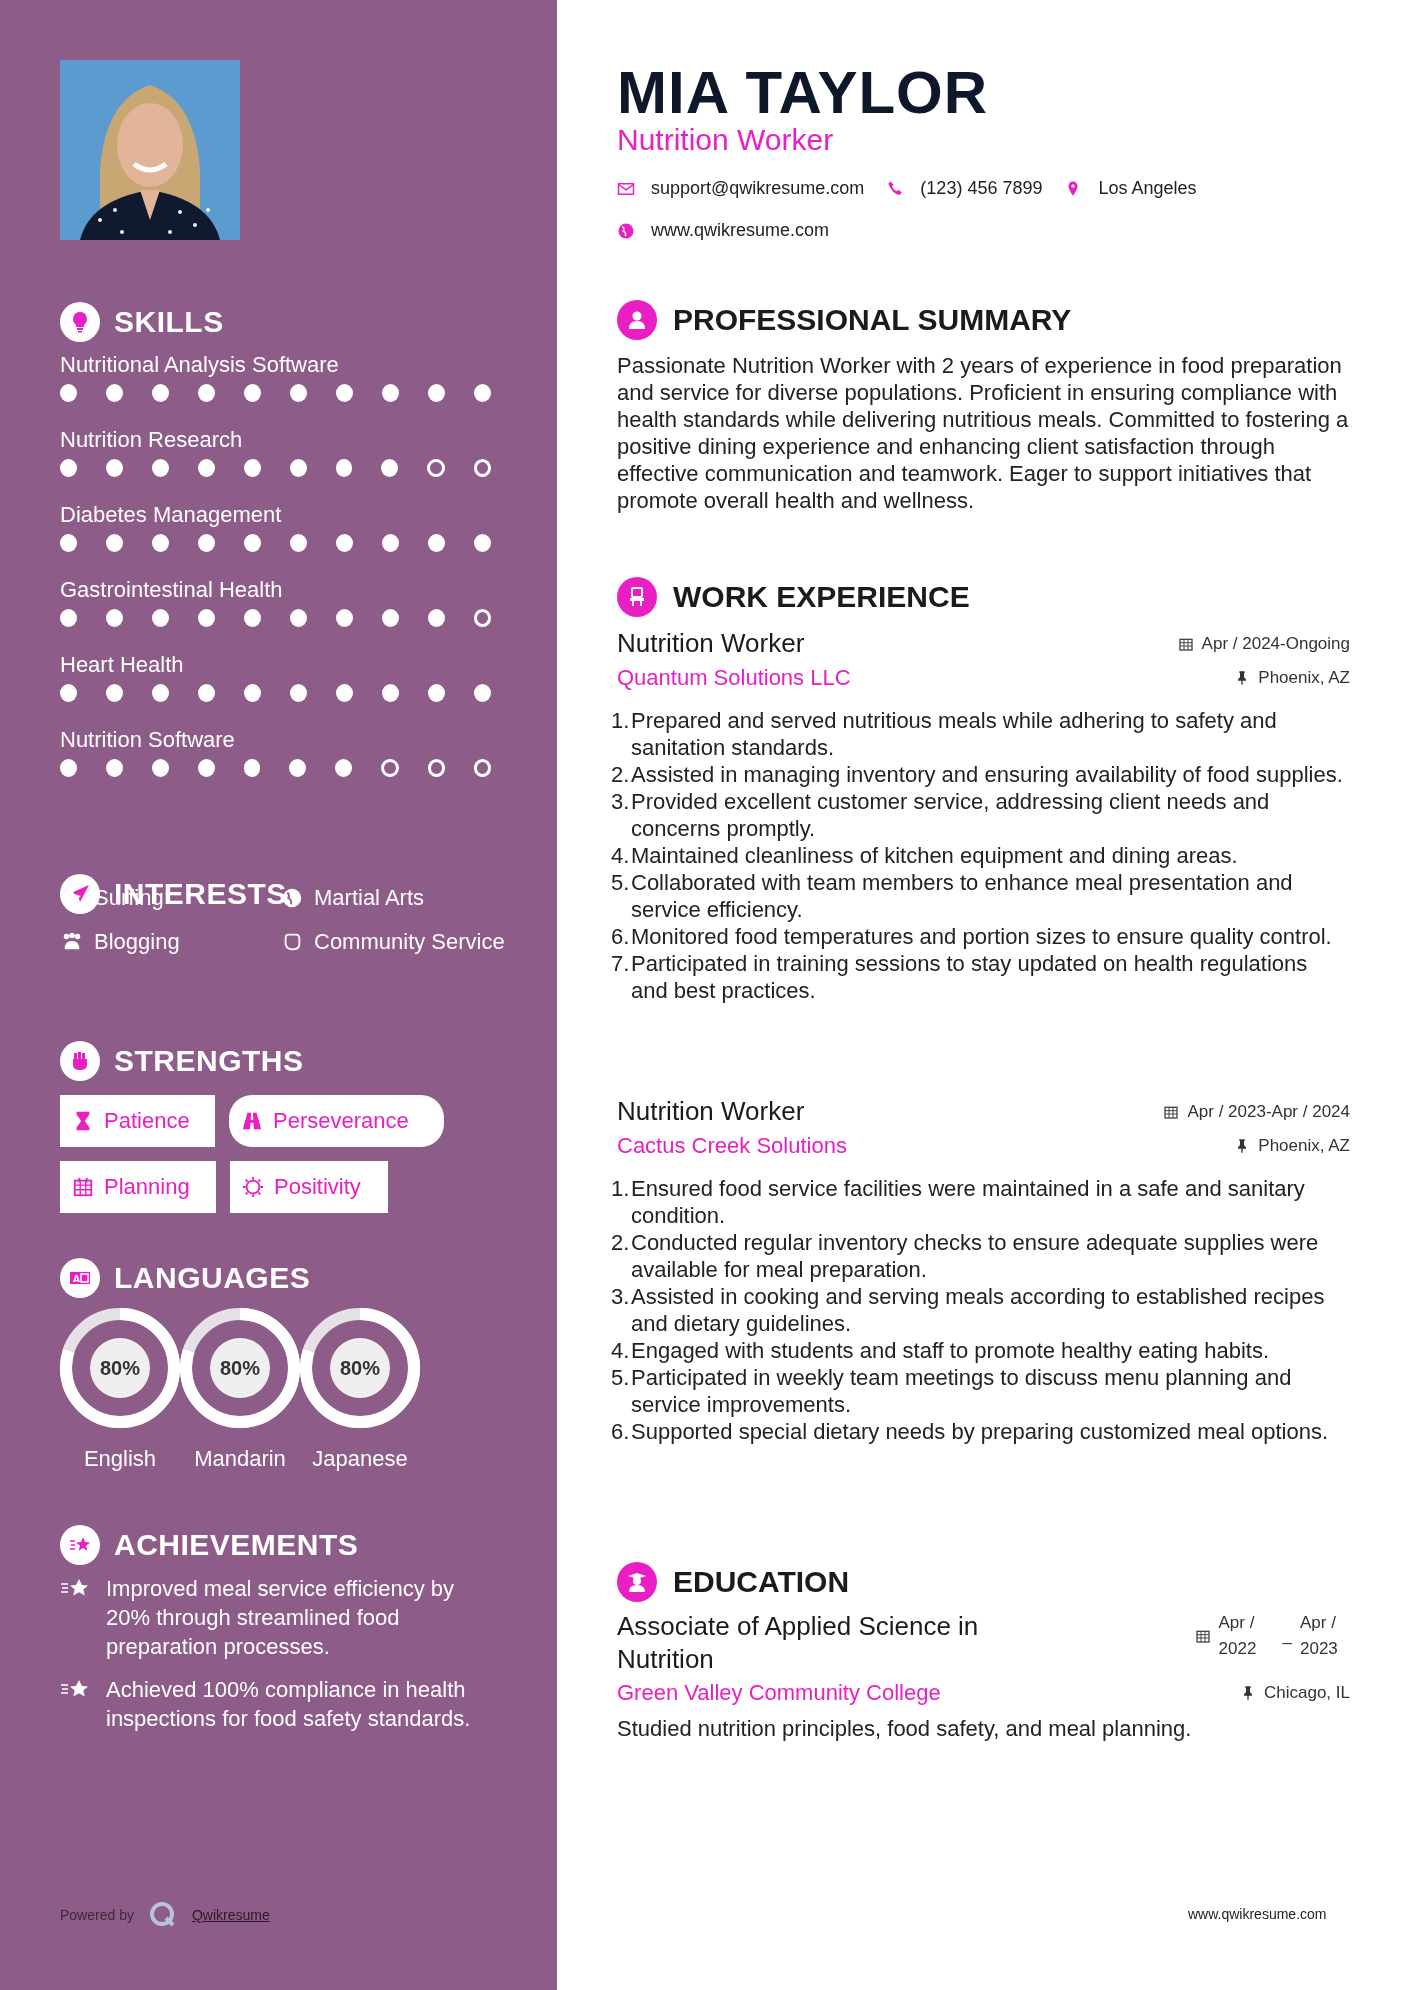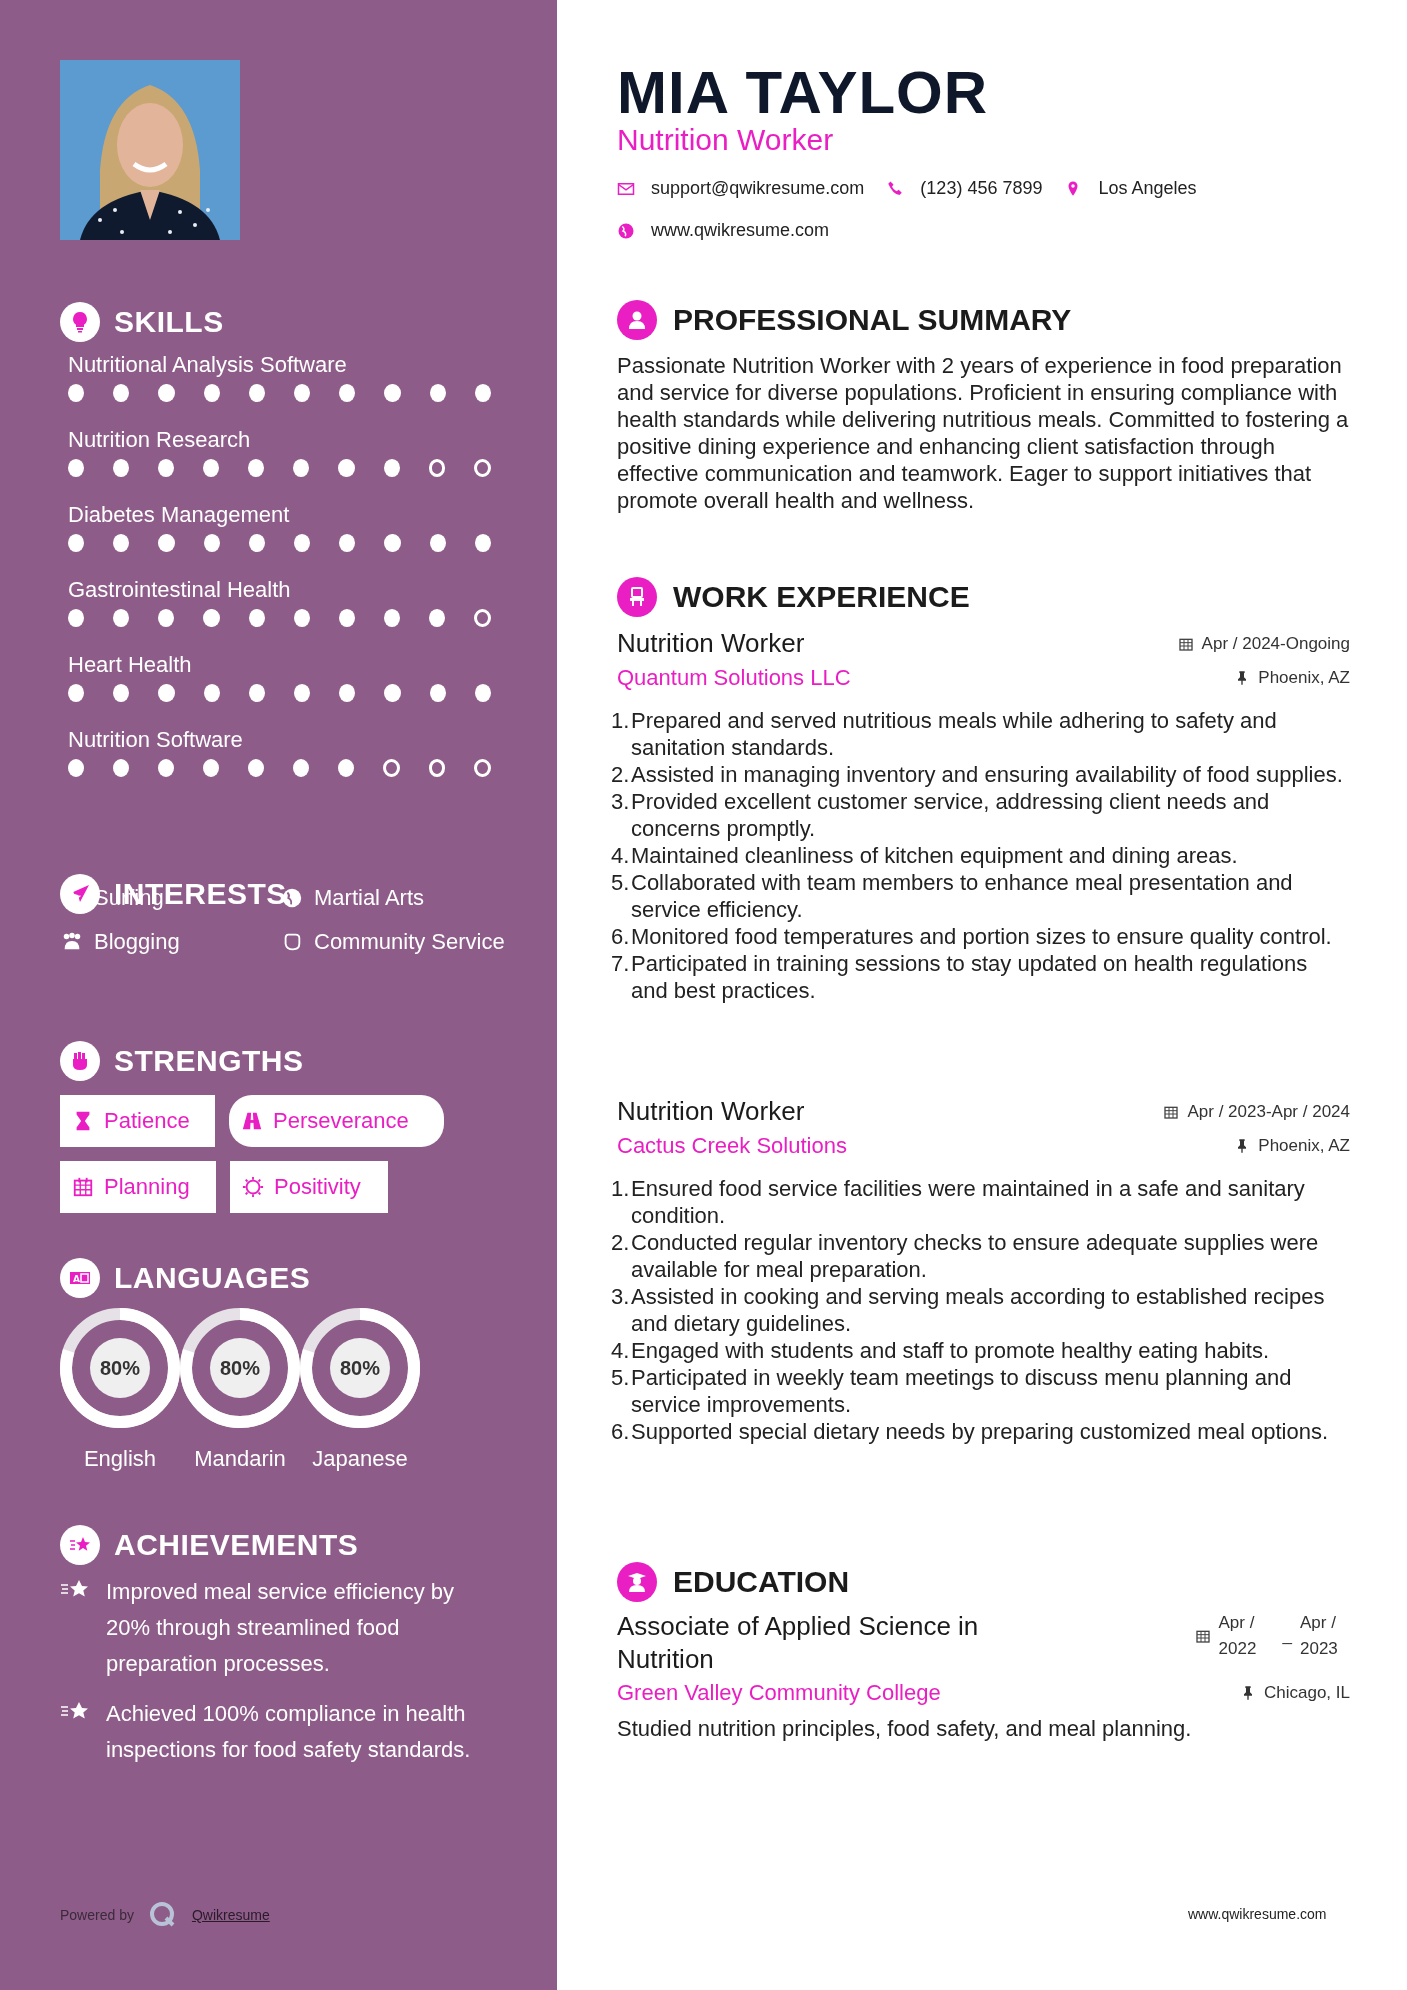--- a/index.html
+++ b/index.html
@@ -10,21 +10,21 @@
 
   .photo { position: absolute; left: 60px; top: 60px; width: 180px; height: 180px; overflow: hidden; background: #5b9bd0; }
   .photo svg { display: block; }
 
   .sec-head { position: absolute; left: 60px; display: flex; align-items: center; gap: 14px; }
   .sec-icon { width: 40px; height: 40px; border-radius: 50%; background: #fff; display: flex; align-items: center; justify-content: center; }
   .sec-icon svg { width: 24px; height: 24px; }
   .sec-title { font-size: 30px; font-weight: bold; letter-spacing: 0.5px; color: #fff; }
 
   .skills { position: absolute; left: 60px; top: 350px; width: 460px; }
-  .skill { height: 75px; margin-left: 8px; }
+  .skill { height: 75px; }
   .skill-name { font-size: 22px; color: #fff; height: 34px; line-height: 30px; }
   .dots { display: flex; gap: 0; }
   .dot { width: 18px; height: 18px; border-radius: 50%; margin-right: 29px; background: #fff; }
   .dot.empty { background: transparent; border: 3px solid #fff; }
 
   .interests { position: absolute; left: 60px; top: 884px; width: 470px; display: grid; grid-template-columns: 220px 240px; row-gap: 16px; }
   .interest { display: flex; align-items: flex-start; gap: 10px; font-size: 22px; line-height: 28px; color: #fff; }
   .interest .ico { width: 24px; height: 28px; display: flex; align-items: center; justify-content: center; }
   .interest .ico svg { width: 22px; height: 22px; }
 
@@ -33,21 +33,21 @@
   .chip svg { width: 22px; height: 22px; }
 
   .languages { position: absolute; left: 60px; top: 1308px; display: flex; }
   .lang { width: 120px; display: flex; flex-direction: column; align-items: center; }
   .ring { width: 120px; height: 120px; position: relative; }
   .ring svg { position: absolute; left: 0; top: 0; }
   .ring-val { position: absolute; left: 30px; top: 30px; width: 60px; height: 60px; border-radius: 50%; background: #efefef; color: #333; font-size: 20px; font-weight: bold; display: flex; align-items: center; justify-content: center; }
   .lang-name { margin-top: 18px; font-size: 22px; color: #fff; }
 
   .achievements { position: absolute; left: 60px; top: 1574px; width: 440px; }
-  .ach { display: flex; gap: 14px; margin-bottom: 14px; font-size: 22px; line-height: 36px; color: #fff; }
+  .ach { display: flex; gap: 14px; margin-bottom: 14px; font-size: 22px; line-height: 29px; color: #fff; }
   .ach .ico { width: 32px; flex: 0 0 32px; padding-top: 3px; }
 
   .powered { position: absolute; left: 60px; top: 1900px; display: flex; align-items: center; gap: 14px; font-size: 14px; color: #3a2a3a; }
   .powered .brand { text-decoration: underline; color: #2a1a2a; }
 
   .name { position: absolute; left: 617px; top: 58px; font-size: 60px; font-weight: bold; color: #0f172a; letter-spacing: 1px; }
   .job-title { position: absolute; left: 617px; top: 123px; font-size: 30px; color: #e91ec3; }
   .contacts { position: absolute; left: 617px; top: 178px; display: flex; align-items: center; gap: 14px; font-size: 18px; color: #222; }
   .contacts .c { display: flex; align-items: center; gap: 16px; margin-right: 8px; }
   .contacts svg { width: 18px; height: 18px; }

